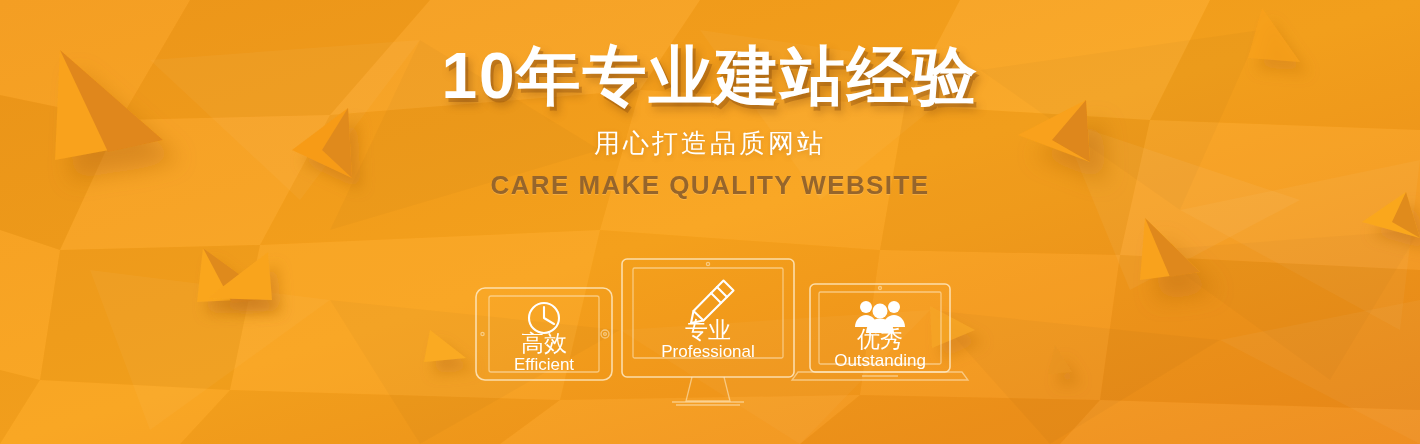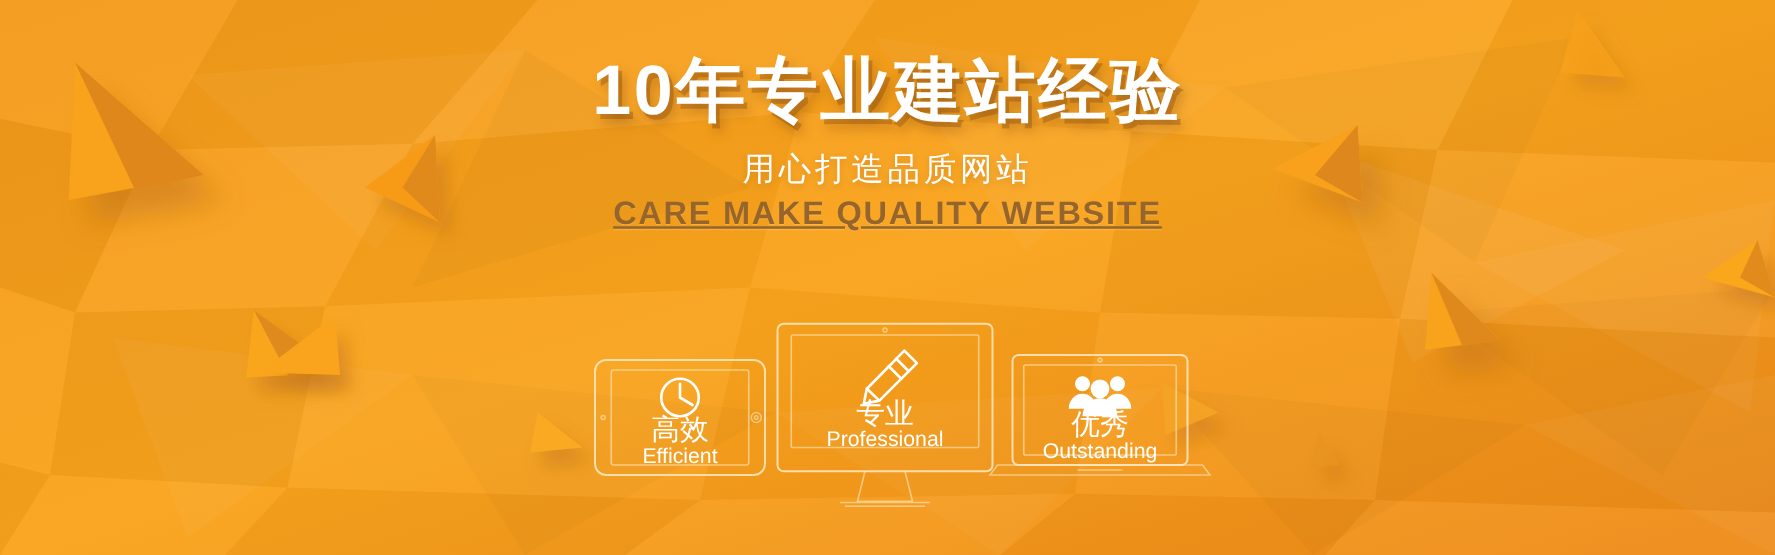--- a/index.html
+++ b/index.html
@@ -23,21 +23,21 @@
     position:absolute;
     inset:0;
     display:flex;
     flex-direction:column;
     align-items:center;
     z-index:6;
   }
 
   #title{
     margin-top:44px;
-    font-size:56px;
+    font-size:64px;
     line-height:1;
     font-weight:bold;
     color:#ffffff;
     letter-spacing:2px;
     text-shadow:
        3px 4px 0 rgba(120,62,10,.32),
        5px 7px 9px rgba(110,55,8,.34);
     white-space:nowrap;
   }
 
@@ -45,29 +45,28 @@
     margin-top:22px;
     font-size:26px;
     line-height:1;
     color:#ffffff;
     letter-spacing:3px;
     text-shadow:0 2px 5px rgba(140,75,12,.25);
     white-space:nowrap;
   }
 
   #subtitle-en{
-    margin-top:9px;
+    margin-top:16px;
     font-size:26px;
     line-height:1;
     font-weight:bold;
     color:#96652B;
     letter-spacing:1.4px;
     white-space:nowrap;
     text-shadow:0 1px 0 rgba(255,205,130,.35);
-    text-decoration:underline;
   }
 
   
   #devices{
     position:absolute;
     left:0; right:0;
     top:255px;
     height:160px;
     z-index:7;
     pointer-events:none;

